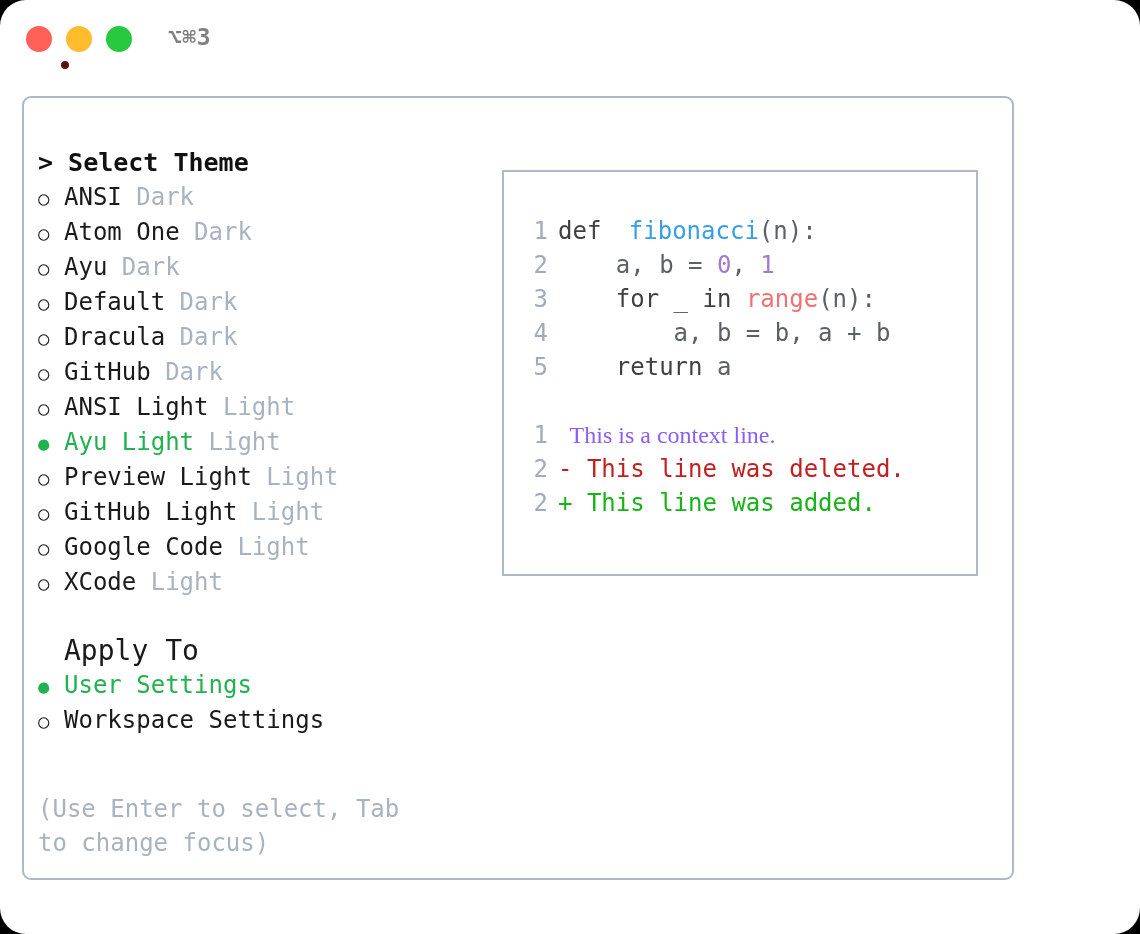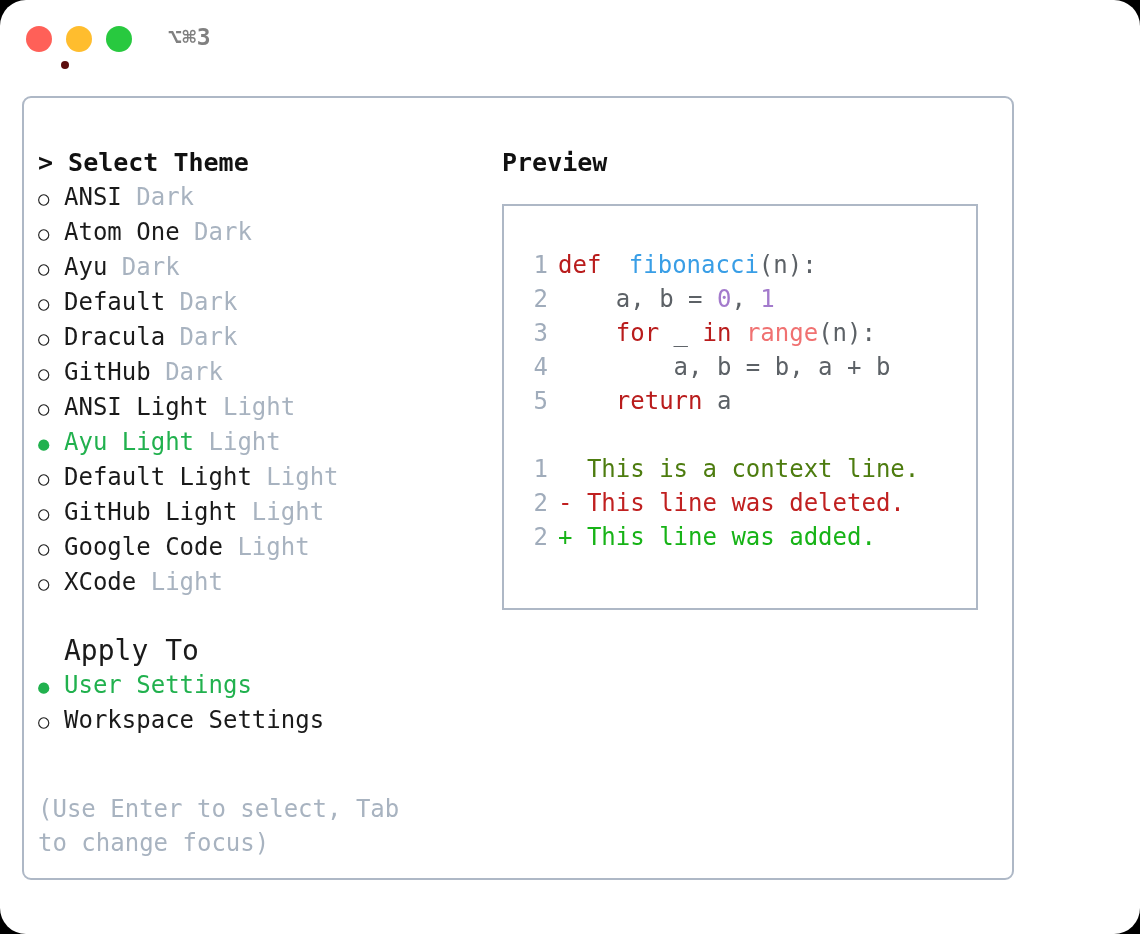--- a/index.html
+++ b/index.html
@@ -164,27 +164,27 @@
   .lineno {
     display: inline-block;
     width: 26px;
     flex: 0 0 26px;
     text-align: right;
     color: #a0acbb;
     margin-right: 10px;
   }
   .code-blank { height: 34px; }
 
-  .tok-kw   { color: #b91c1c; }
+  .tok-kw   { color: #404040; }
   .tok-fn   { color: #399ee6; margin-left: 13px; }
   .tok-num  { color: #a37acc; }
   .tok-call { color: #f07171; }
   .tok-txt  { color: #5c6166; }
 
-  .diff-context { color: #4d7c0f; }
+  .diff-context { color: #8b5cf6; font-family: Liberation Serif, serif; }
   .diff-del     { color: #c02020; }
   .diff-add     { color: #17b317; }
 </style>
 </head>
 <body>
 
 <div id="window">
 
   <div id="titlebar">
     <div class="light" id="light-close">
@@ -204,39 +204,38 @@
 
         <div id="theme-list">
             <div class="opt-row"><span class="opt-marker">○</span><span class="opt-label">ANSI</span><span class="opt-badge"> Dark</span></div>
             <div class="opt-row"><span class="opt-marker">○</span><span class="opt-label">Atom One</span><span class="opt-badge"> Dark</span></div>
             <div class="opt-row"><span class="opt-marker">○</span><span class="opt-label">Ayu</span><span class="opt-badge"> Dark</span></div>
             <div class="opt-row"><span class="opt-marker">○</span><span class="opt-label">Default</span><span class="opt-badge"> Dark</span></div>
             <div class="opt-row"><span class="opt-marker">○</span><span class="opt-label">Dracula</span><span class="opt-badge"> Dark</span></div>
             <div class="opt-row"><span class="opt-marker">○</span><span class="opt-label">GitHub</span><span class="opt-badge"> Dark</span></div>
             <div class="opt-row"><span class="opt-marker">○</span><span class="opt-label">ANSI Light</span><span class="opt-badge"> Light</span></div>
             <div class="opt-row"><span class="opt-marker selected">●</span><span class="opt-label selected">Ayu Light</span><span class="opt-badge"> Light</span></div>
-            <div class="opt-row"><span class="opt-marker">○</span><span class="opt-label">Default Light</span><span class="opt-badge"> Light</span></div>
+            <div class="opt-row"><span class="opt-marker">○</span><span class="opt-label">Preview Light</span><span class="opt-badge"> Light</span></div>
             <div class="opt-row"><span class="opt-marker">○</span><span class="opt-label">GitHub Light</span><span class="opt-badge"> Light</span></div>
             <div class="opt-row"><span class="opt-marker">○</span><span class="opt-label">Google Code</span><span class="opt-badge"> Light</span></div>
             <div class="opt-row"><span class="opt-marker">○</span><span class="opt-label">XCode</span><span class="opt-badge"> Light</span></div>
           </div>
 
         <div id="applyto-group">
           <div id="applyto-header">Apply To</div>
           <div id="applyto-list">
               <div class="opt-row"><span class="opt-marker selected">●</span><span class="opt-label selected">User Settings</span></div>
               <div class="opt-row"><span class="opt-marker">○</span><span class="opt-label">Workspace Settings</span></div>
             </div>
         </div>
 
         <div id="hint-text">(Use Enter to select, Tab to change focus)</div>
       </div>
 
       <div id="right-col">
-        <div id="preview-title">Preview</div>
 
         <div id="preview-box">
           <div id="code-block">
               <div class="code-line"><span class="lineno">1</span><span class="tok-kw">def </span><span class="tok-fn">fibonacci</span><span class="tok-txt">(n):</span></div>
               <div class="code-line"><span class="lineno">2</span><span class="tok-txt">    a, b = </span><span class="tok-num">0</span><span class="tok-txt">, </span><span class="tok-num">1</span></div>
               <div class="code-line"><span class="lineno">3</span><span class="tok-txt">    </span><span class="tok-kw">for</span><span class="tok-txt"> _ </span><span class="tok-kw">in</span><span class="tok-txt"> </span><span class="tok-call">range</span><span class="tok-txt">(n):</span></div>
               <div class="code-line"><span class="lineno">4</span><span class="tok-txt">        a, b = b, a + b</span></div>
               <div class="code-line"><span class="lineno">5</span><span class="tok-txt">    </span><span class="tok-kw">return</span><span class="tok-txt"> a</span></div>
             </div>
           <div class="code-blank"></div>

